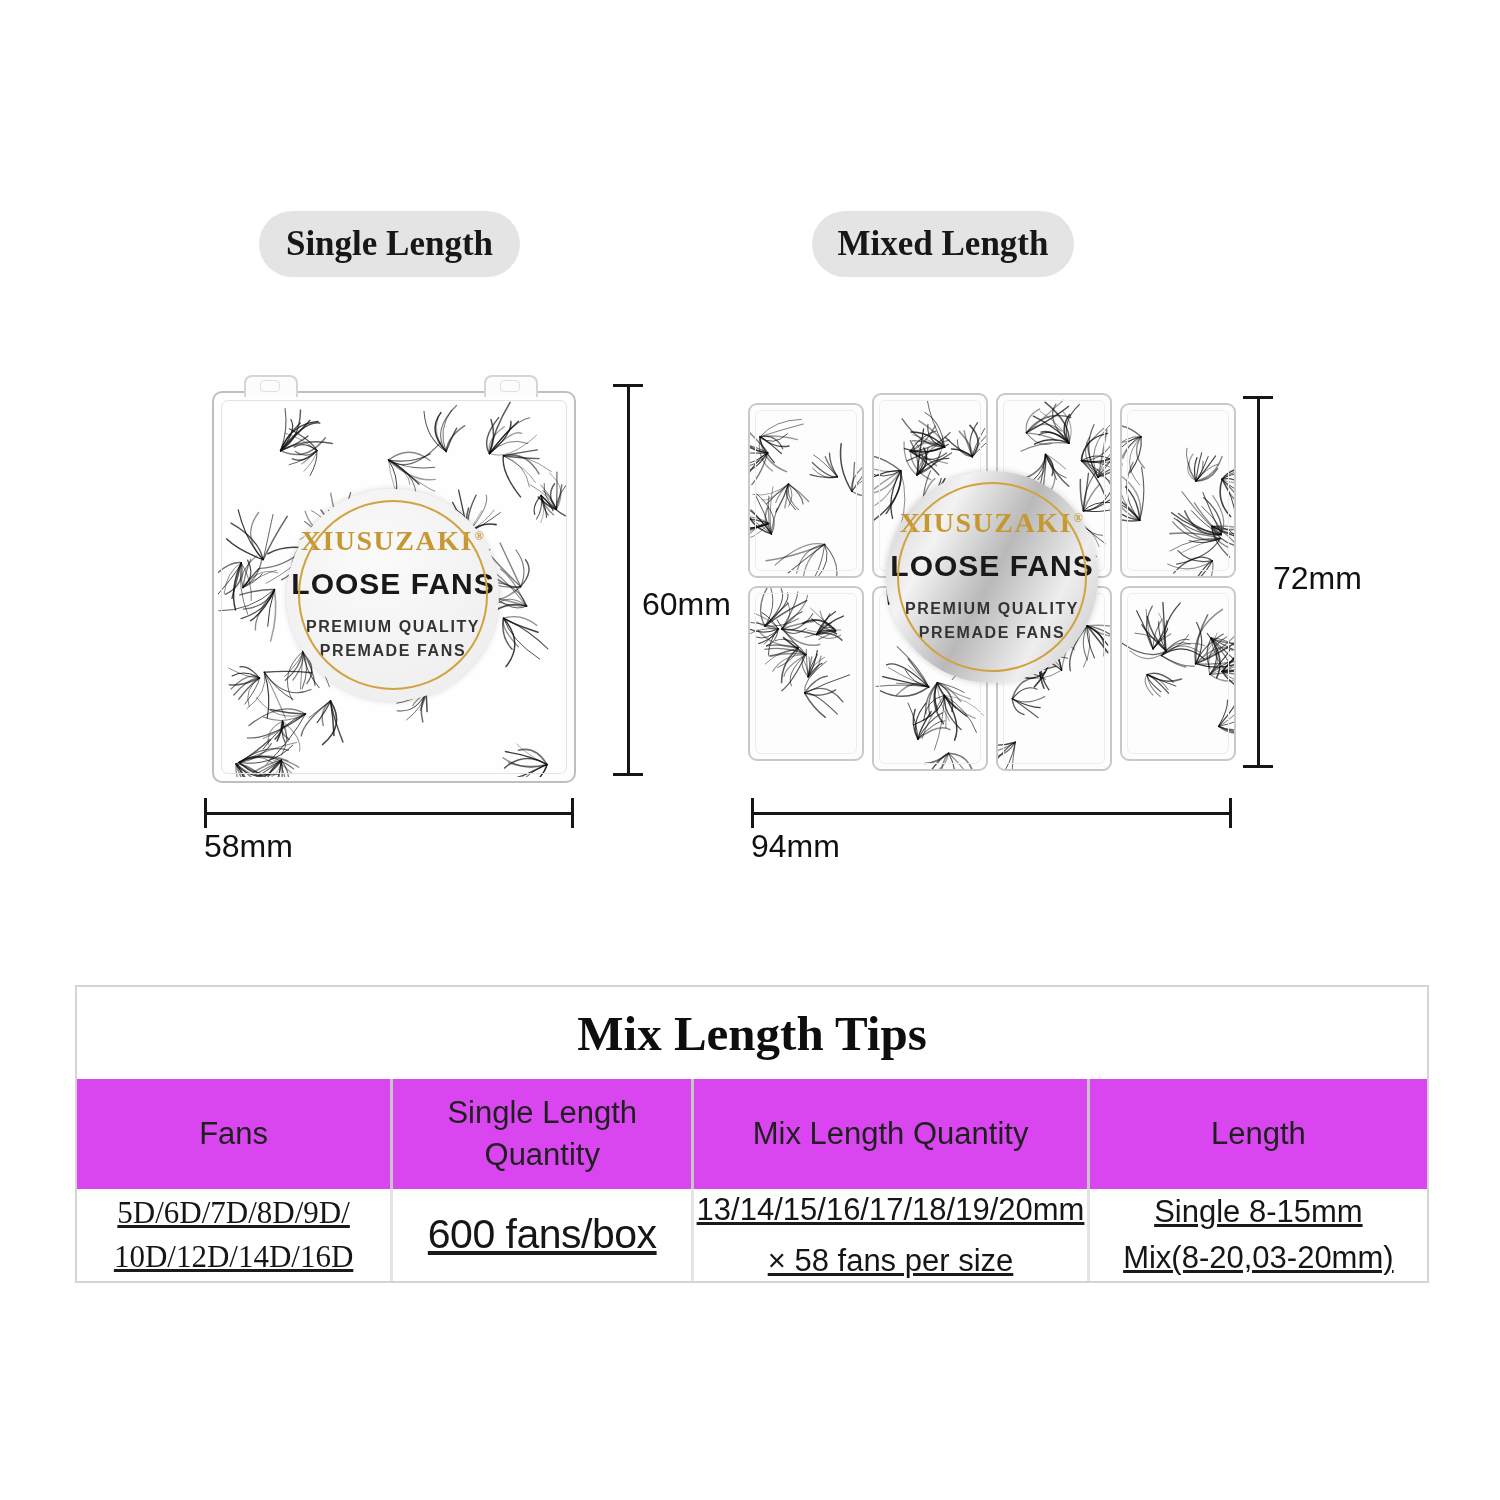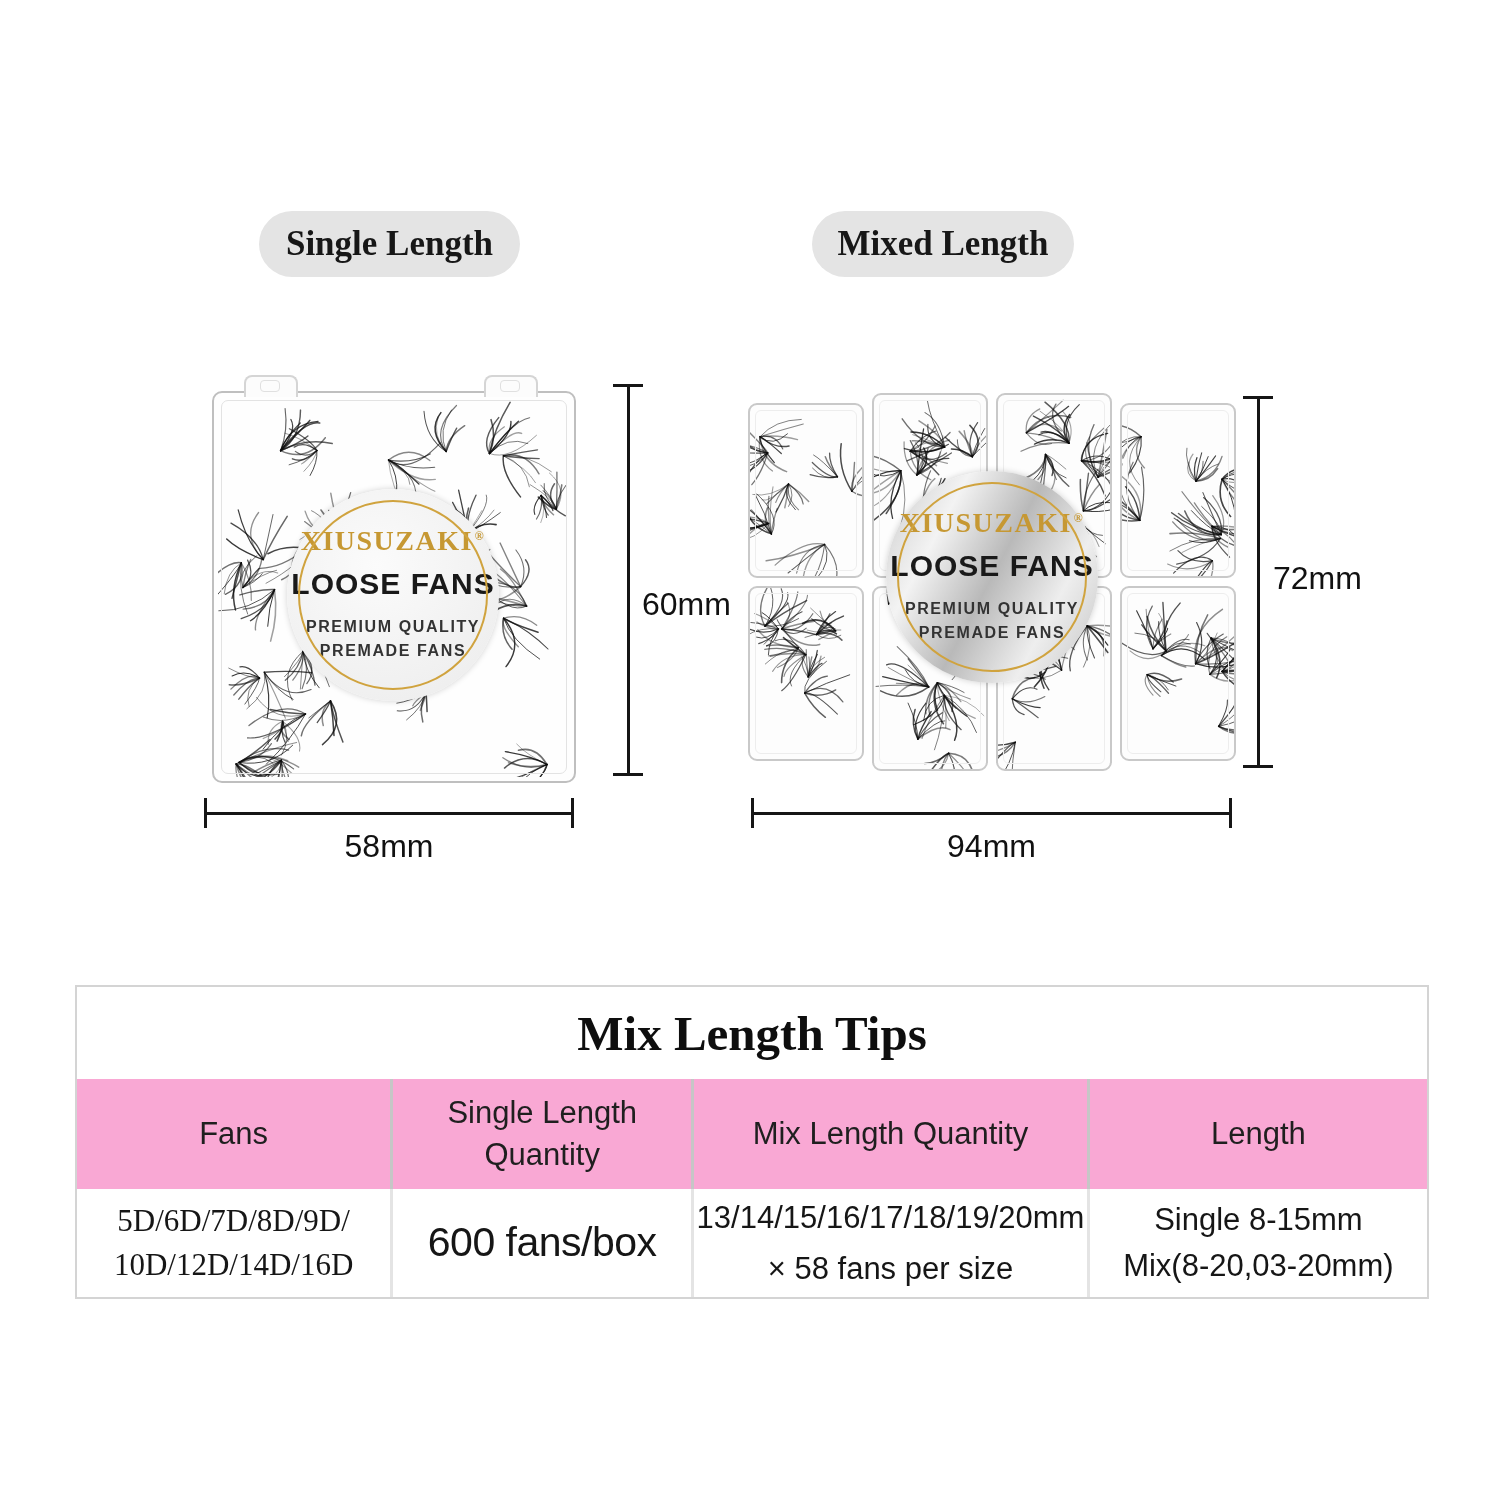--- a/index.html
+++ b/index.html
@@ -49,31 +49,31 @@
 
   
   .vdim{position:absolute;width:30px;display:flex;flex-direction:column;align-items:center;}
   .vdim i{display:block;}
   .vdim .cap{width:30px;height:3px;background:#161616;}
   .vdim .stem{width:3px;flex:1;background:#161616;}
   .hdim{position:absolute;height:30px;display:flex;flex-direction:row;align-items:center;}
   .hdim .cap{width:3px;height:30px;background:#161616;}
   .hdim .stem{height:3px;flex:1;background:#161616;}
   .dim-label{position:absolute;font-size:32px;color:#111;}
-  .dim-label.center{text-align:center;}
+  .dim-label.center{text-align:left;}
 
   
   .spec-table{position:absolute;left:75px;top:985px;width:1350px;border:2px solid #d4d4d4;background:#fff;}
   .t-title{height:92px;display:flex;align-items:center;justify-content:center;
            font-family:"Liberation Serif",serif;font-weight:700;font-size:49px;color:#0e0e0e;}
-  .t-head{height:110px;background:#f9a8d4;display:flex;}
+  .t-head{height:110px;background:#d946ef;display:flex;justify-content:flex-end;}
   .th{display:flex;align-items:center;justify-content:center;text-align:center;
       font-size:31px;color:#1f1f1f;line-height:1.35;padding:0 26px;box-sizing:border-box;}
   .t-head .th + .th{border-left:3px solid #c6c6c6;}
-  .t-row{height:108px;display:flex;background:#fff;}
+  .t-row{height:92px;display:flex;background:#fff;text-decoration:underline;}
   .td{display:flex;flex-direction:column;align-items:center;justify-content:center;text-align:center;
       font-size:31px;color:#161616;line-height:1.5;box-sizing:border-box;white-space:nowrap;}
   .t-row .td + .td{border-left:3px solid #e4e4e4;}
   .c0{width:23.2%;}.c1{width:22.3%;}.c2{width:29.3%;}.c3{width:25.2%;}
   .td.c0{font-family:"Liberation Serif",serif;line-height:1.42;}
   .td.c1{font-size:41px;letter-spacing:-0.5px;}
   .td.c2{line-height:1.65;}
   .td.c3{line-height:1.5;}
 </style>
 </head>

